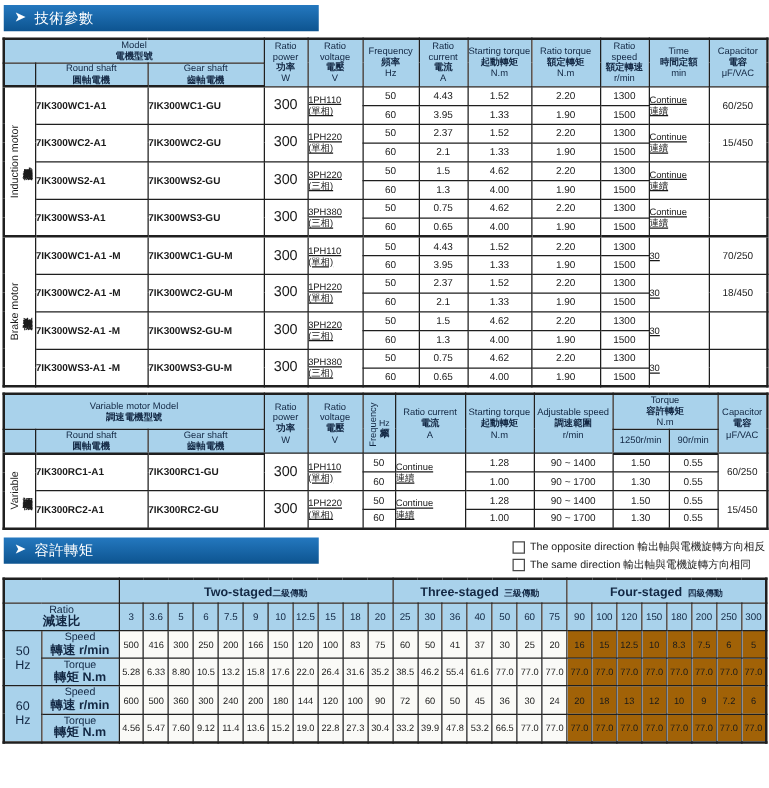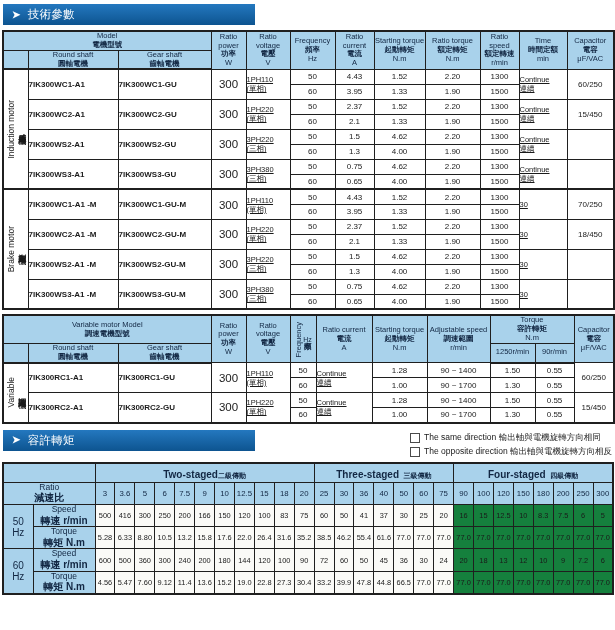--- a/index.html
+++ b/index.html
@@ -37,21 +37,21 @@
   .chk{width:8px;height:8px;border:1px solid #4a4a4a;background:#fff;flex:0 0 auto;}
   
   .btable th{background:#a9d2eb;color:#122743;}
   .stage-en{font-size:10px;font-weight:bold;}
   .stage-zh{font-size:7px;font-weight:bold;}
   .rlabel span{display:block;text-align:center;line-height:1.15;}
   .rlabel .en{font-size:8.5px;}
   .rlabel .zh{font-size:10px;font-weight:bold;}
   .hzcell span{display:block;text-align:center;font-size:10px;line-height:1.1;}
   .btable td{font-size:7.4px;text-align:center;background:#fafaf7;}
-  .btable td.shade{background:#15803d;}
+  .btable td.shade{background:#a16207;}
   .btable th.rth{font-size:7.8px;font-weight:normal;}
 </style>
 </head>
 <body>
 
 <div class="titlebar sec1">
   <span class="arrow">➤</span>
   <span class="zh">技術參數</span>
 </div>
 
@@ -590,25 +590,25 @@
   </table>
 
 <div class="torque-head">
   <div class="titlebar" style="margin:0;">
     <span class="arrow">➤</span>
     <span class="zh">容許轉矩</span>
   </div>
   <div class="chk-col">
     <div class="chk-row">
       <span class="chk"></span>
-      <span><span>The same direction</span> <span>輸出軸與電機旋轉方向相同</span></span>
+      <span><span>The opposite direction</span> <span>輸出軸與電機旋轉方向相反</span></span>
     </div>
     <div class="chk-row">
       <span class="chk"></span>
-      <span><span>The opposite direction</span> <span>輸出軸與電機旋轉方向相反</span></span>
+      <span><span>The same direction</span> <span>輸出軸與電機旋轉方向相同</span></span>
     </div>
   </div>
 </div>
 
 <table class="gridtbl btable" style="width:612px;">
   <colgroup>
     <col style="width:30px">
       <col style="width:62px">
   </colgroup>
   <tbody>
@@ -766,21 +766,21 @@
         <td>11.4</td>
         <td>13.6</td>
         <td>15.2</td>
         <td>19.0</td>
         <td>22.8</td>
         <td>27.3</td>
         <td>30.4</td>
         <td>33.2</td>
         <td>39.9</td>
         <td>47.8</td>
-        <td>44.8</td>
+        <td>53.2</td>
         <td>66.5</td>
         <td>77.0</td>
         <td>77.0</td>
         <td class="shade">77.0</td>
         <td class="shade">77.0</td>
         <td class="shade">77.0</td>
         <td class="shade">77.0</td>
         <td class="shade">77.0</td>
         <td class="shade">77.0</td>
         <td class="shade">77.0</td>

